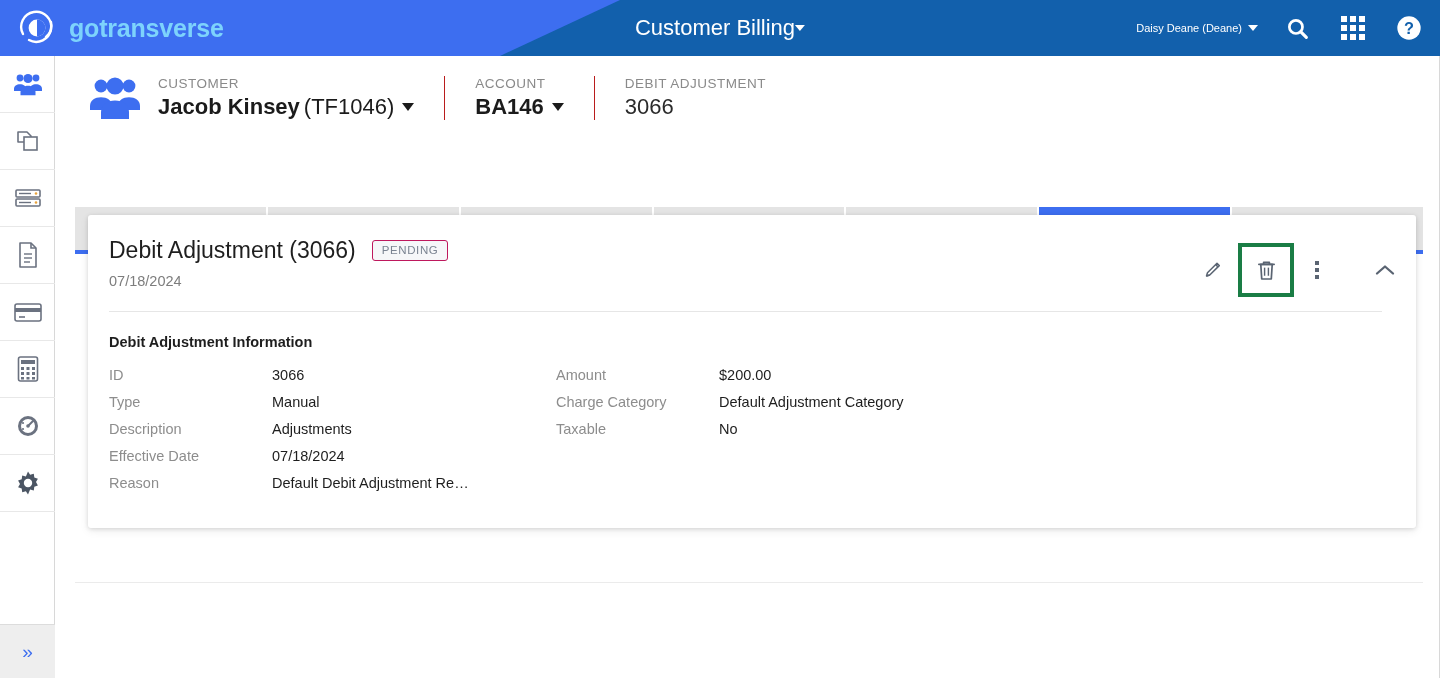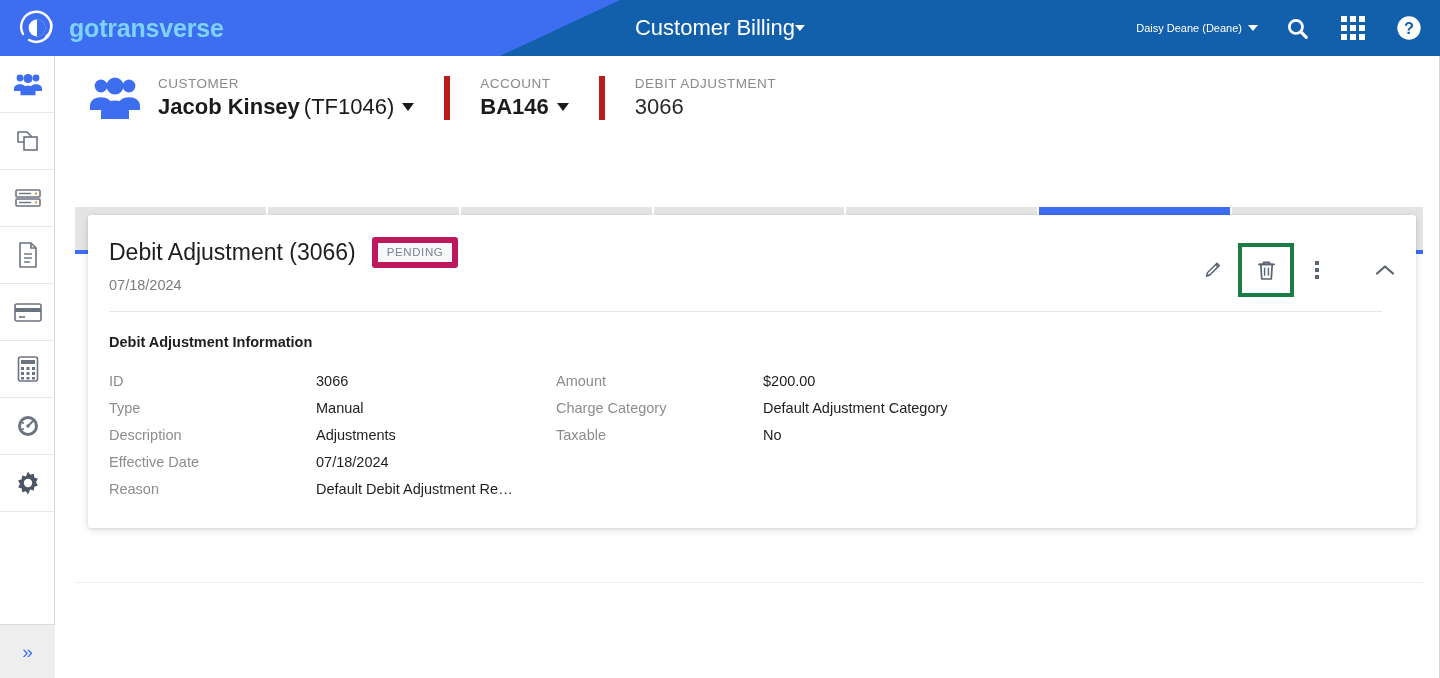--- a/index.html
+++ b/index.html
@@ -77,21 +77,21 @@
     background: #ffffff; border-right: 1px solid #d8d8d8;
   }
 
   
   .ctxbar {
     position: absolute; left: 0; top: 0; width: 1385px; height: 84px;
     display: flex; align-items: center; padding-left: 33px;
   }
   .ctx-avatar { width: 54px; height: 46px; margin-right: 16px; flex: none; }
   .ctx-block { padding: 0 30px 0 0; }
-  .ctx-block.sep { border-left: 6px solid #b91c1c; padding-left: 30px; }
+  .ctx-block.sep { border-left: 1px solid #b91c1c; padding-left: 30px; }
   .ctx-label {
     color: #8a8a8a; font-size: 13.5px; letter-spacing: 0.5px; margin-bottom: 3px;
   }
   .ctx-value { font-size: 22px; color: #1b1b1b; display: flex; align-items: flex-end; gap: 4px; }
   .ctx-value .strong { font-weight: bold; }
   .ctx-value .light { font-weight: normal; }
   .ctx-caret {
     width: 0; height: 0; margin-left: 4px; align-self: center;
     border-left: 6px solid transparent; border-right: 6px solid transparent;
     border-top: 8px solid #1b1b1b;
@@ -120,21 +120,21 @@
   
   .card {
     position: absolute; left: 33px; top: 159px; width: 1328px; height: 313px;
     background: #ffffff; border-radius: 3px;
     box-shadow: 0 1px 4px rgba(0,0,0,0.13), 0 3px 10px rgba(0,0,0,0.07);
   }
   .card-head { position: relative; height: 95px; padding: 22px 24px 0 21px; }
   .card-title-row { display: flex; align-items: center; gap: 16px; }
   .card-title { font-size: 23px; color: #1e1e1e; font-weight: normal; }
   .badge {
-    border: 6px solid #be185d; border-radius: 3px; background: #f6f7f9;
+    border: 1px solid #be185d; border-radius: 3px; background: #f6f7f9;
     color: #7b8492; font-size: 11.5px; letter-spacing: 0.6px;
     padding: 4px 9px 3px; line-height: 1;
   }
   .card-sub { color: #7d7d7d; font-size: 14.5px; margin-top: 9px; }
 
   .card-actions {
     position: absolute; right: 14px; top: 28px;
     display: flex; align-items: center;
   }
   .act {
@@ -151,21 +151,21 @@
   .act-collapse { margin-left: 34px; }
 
   .card-divider {
     position: absolute; left: 21px; top: 96px; width: 1273px; height: 1px; background: #e6e6e6;
   }
 
   .card-body { position: absolute; left: 21px; top: 119px; right: 20px; }
   .section-title { font-size: 14.5px; font-weight: bold; color: #1e1e1e; margin-bottom: 17px; }
   .fields { display: flex; }
   .fcol { width: 447px; }
-  .frow { display: flex; height: 27px; align-items: center; gap: 44px; }
+  .frow { display: flex; height: 27px; align-items: flex-start; }
   .fkey { width: 163px; color: #8d8d8d; font-size: 14.5px; flex: none; }
   .fval { color: #1e1e1e; font-size: 14.5px; }
 
   .page-rule {
     position: absolute; left: 20px; top: 526px; width: 1348px; height: 1px; background: #ebebeb;
   }
 </style>
 </head>
 <body>
 

